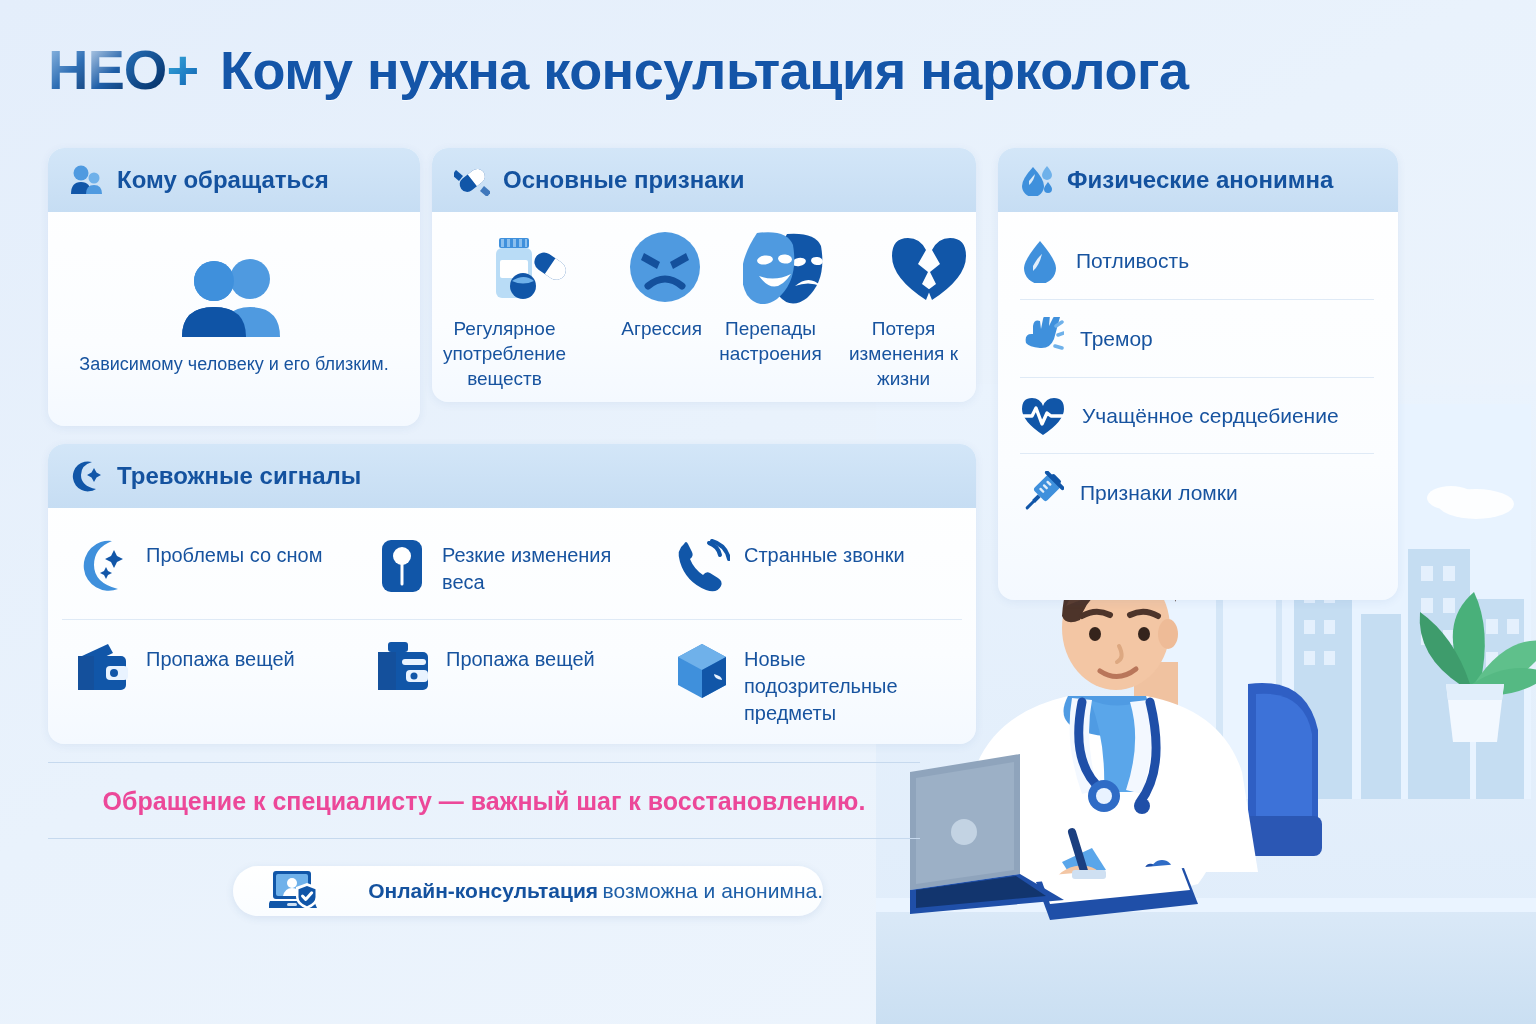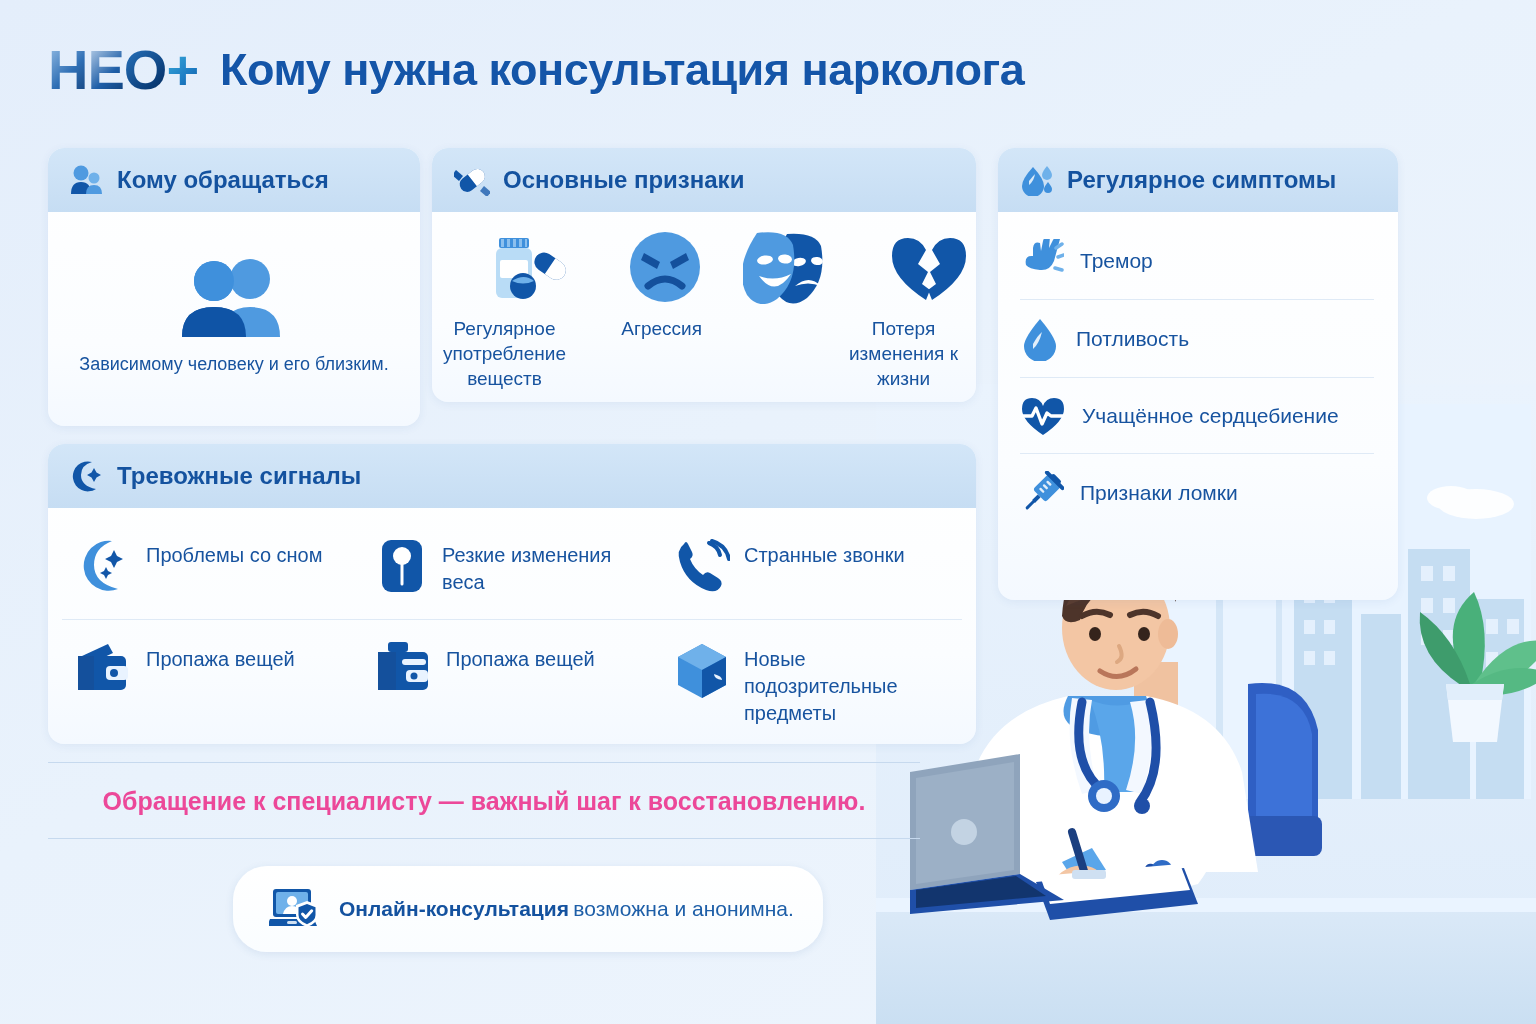--- a/index.html
+++ b/index.html
@@ -49,21 +49,21 @@
   }
   .logo-o {
     background: linear-gradient(135deg,#2b79c4 0%,#0b3e7a 70%,#062a55 100%);
     -webkit-background-clip: text; background-clip: text; color: transparent;
   }
   .logo-plus {
     background: linear-gradient(135deg,#43b8e0 0%,#1d7dc4 60%,#0f4f92 100%);
     -webkit-background-clip: text; background-clip: text; color: transparent;
   }
   #page-title {
-    font-size: 45px;
+    font-size: 54px;
     font-weight: bold;
     color: #1455a8;
     letter-spacing: -0.5px;
     white-space: nowrap;
     text-shadow: 0 1px 0 rgba(255,255,255,.7);
   }
 
   
   .card {
     position: absolute;
@@ -144,26 +144,27 @@
   
   #footer-zone { position: absolute; left: 48px; top: 762px; width: 872px; }
   .hr { height: 1px; background: #c6d9ee; }
   #footer-claim {
     font-size: 25px; font-weight: bold; color: #ec4899;
     text-align: center; padding: 24px 0 22px;
     white-space: nowrap;
   }
   #badge {
     position: absolute; left: 233px; top: 866px;
-    width: 590px; height: 86px;
+    width: 590px; height: 50px;
     background: linear-gradient(180deg,#ffffff 0%,#fafdff 100%);
     border-radius: 34px;
     box-shadow: 0 2px 9px rgba(40,90,150,.10);
-    display: flex; align-items: center; gap: 16px;
+    display: flex; align-items: center; 
     padding-left: 36px;
+    justify-content: space-between;
   }
   #badge-strong { font-size: 21px; font-weight: bold; color: #14529f; }
   #badge-rest { font-size: 21px; color: #1e5fa8; }
   #badge-text { white-space: nowrap; }
 
   svg { display: block; }
 </style>
 </head>
 <body>
 
@@ -396,20 +397,21 @@
             <path d="M52 56 q14 -12 26 0 q-13 -5 -26 0z"></path>
           </g>
           <path d="M14 3 q30 -4 36 12 q6 36 -16 54 q-18 12 -30 -4 q-14 -26 10 -62z" fill="#4f9ae0"></path>
           <g fill="#ffffff">
             <ellipse cx="22" cy="30" rx="8" ry="4.5" transform="rotate(-8 22 30)"></ellipse>
             <ellipse cx="42" cy="29" rx="7" ry="4.5" transform="rotate(6 42 29)"></ellipse>
             <path d="M16 46 q16 22 32 -2 q-16 8 -32 2z"></path>
           </g>
         </svg>
       </span>
+      <span class="sign-label">Перепады настроения</span>
     </div>
 
     <div class="sign-cell">
       <span>
         <svg width="80" height="74" viewBox="0 0 80 74">
           <path d="M38 70 q-34 -22 -34 -44 q0 -18 16 -18 q12 0 18 12 l-8 14 l10 8 l-6 12 l8 6z" fill="#1156a8"></path>
           <path d="M44 70 q34 -22 34 -44 q0 -18 -16 -18 q-12 0 -18 12 l8 14 l-10 8 l6 12 l-8 6z" fill="#1156a8"></path>
         </svg>
       </span>
       <span class="sign-label">Потеря изменения к жизни</span>
@@ -421,46 +423,46 @@
 <section class="card" id="card-physical">
   <div class="card-head">
     <span>
       <svg width="34" height="32" viewBox="0 0 34 32">
         <path d="M13 3 q11 12 11 19 a11 11 0 0 1 -22 0 q0 -7 11 -19z" fill="#3f90dc"></path>
         <path d="M9 17 q4 -5 6 -7 q-1 7 -6 11z" fill="#ffffff" opacity=".8"></path>
         <path d="M27 2 q5 6 5 9 a5 5 0 0 1 -10 0 q0 -3 5 -9z" fill="#6fb1ea"></path>
         <path d="M28 18 q4 5 4 7 a4 4 0 0 1 -8 0 q0 -2 4 -7z" fill="#3f90dc"></path>
       </svg>
     </span>
-    <span class="card-head-title">Регулярное симптомы</span>
+    <span class="card-head-title">Физические анонимна</span>
   </div>
   <div id="phys-list">
+
+    <div class="phys-row">
+      <span>
+        <svg width="40" height="44" viewBox="0 0 40 44">
+          <path d="M20 2 q16 19 16 27 a16 16 0 0 1 -32 0 q0 -8 16 -27z" fill="#3f90dc"></path>
+          <path d="M13 27 q5 -9 9 -12 q-3 12 -9 17z" fill="#ffffff" opacity=".85"></path>
+        </svg>
+      </span>
+      <span class="phys-label">Потливость</span>
+    </div>
 
     <div class="phys-row">
       <span>
         <svg width="44" height="44" viewBox="0 0 44 44">
           <path d="M6 26 q-2 -10 7 -9 l0 -8 q1 -7 7 -5 l1 8 l2 -10 q2 -7 7 -4 l-1 11 l4 -8 q4 -6 7 -1 l-6 22 q-4 10 -14 9 q-11 -1 -14 -5z" fill="#3f90dc"></path>
           <g stroke="#6fb1ea" stroke-width="3.5" stroke-linecap="round" fill="none">
             <path d="M36 9 l6 -4"></path>
               <path d="M38 18 l6 -2"></path>
               <path d="M35 29 l7 2"></path>
           </g>
         </svg>
       </span>
       <span class="phys-label">Тремор</span>
-    </div>
-
-    <div class="phys-row">
-      <span>
-        <svg width="40" height="44" viewBox="0 0 40 44">
-          <path d="M20 2 q16 19 16 27 a16 16 0 0 1 -32 0 q0 -8 16 -27z" fill="#3f90dc"></path>
-          <path d="M13 27 q5 -9 9 -12 q-3 12 -9 17z" fill="#ffffff" opacity=".85"></path>
-        </svg>
-      </span>
-      <span class="phys-label">Потливость</span>
     </div>
 
     <div class="phys-row">
       <span>
         <svg width="46" height="42" viewBox="0 0 46 42">
           <path d="M23 40 q-21 -14 -21 -26 q0 -11 10 -11 q8 0 11 8 q3 -8 11 -8 q10 0 10 11 q0 12 -21 26z" fill="#1156a8"></path>
           <path d="M3 21 l9 0 l4 -8 l6 16 l5 -11 l4 3 l12 0" stroke="#ffffff" stroke-width="3.4" fill="none" stroke-linecap="round" stroke-linejoin="round"></path>
         </svg>
       </span>
       <span class="phys-label">Учащённое сердцебиение</span>

